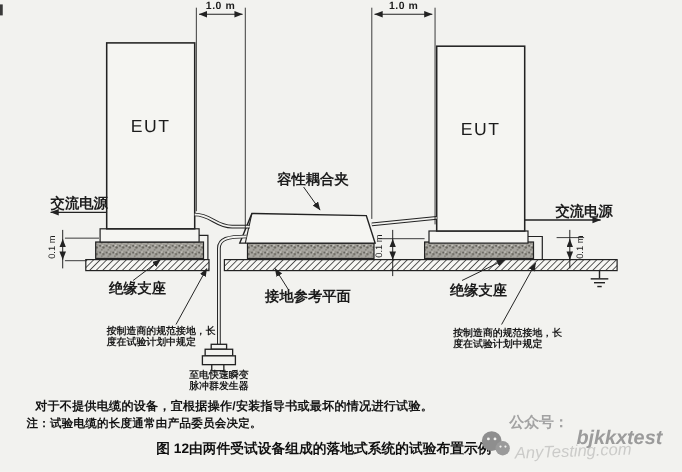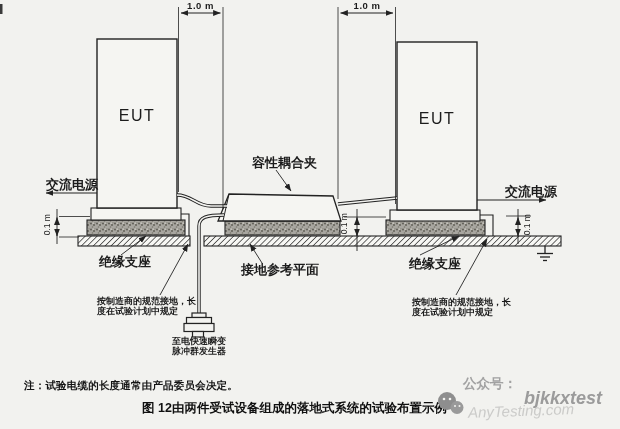--- a/index.html
+++ b/index.html
@@ -176,20 +176,21 @@
   <div class="lbl two-line" style="left:412px;top:297px;font-weight:600;">
     <div>按制造商的规范接地，长</div>
     <div>度在试验计划中规定</div>
   </div>
 
   <div class="lbl two-line center" style="left:168px;top:336px;width:62px;font-weight:600;">
     <div>至电快速瞬变</div>
     <div>脉冲群发生器</div>
   </div>
 
+  <div class="lbl body-note" style="left:32px;top:364px;">对于不提供电缆的设备，宜根据操作/安装指导书或最坏的情况进行试验。</div>
   <div class="lbl body-note" style="left:24px;top:380px;font-size:10.5px;">注：试验电缆的长度通常由产品委员会决定。</div>
 
   <div class="caption">
     <span>图 12</span>
     <span>由两件受试设备组成的落地式系统的试验布置示例</span>
   </div>
 
   <div class="wm-domain">AnyTesting.com</div>
   <svg width="30" height="28" style="left:436px;top:390px;">
     <circle cx="11" cy="11" r="9" fill="#8e8e8e"></circle>

